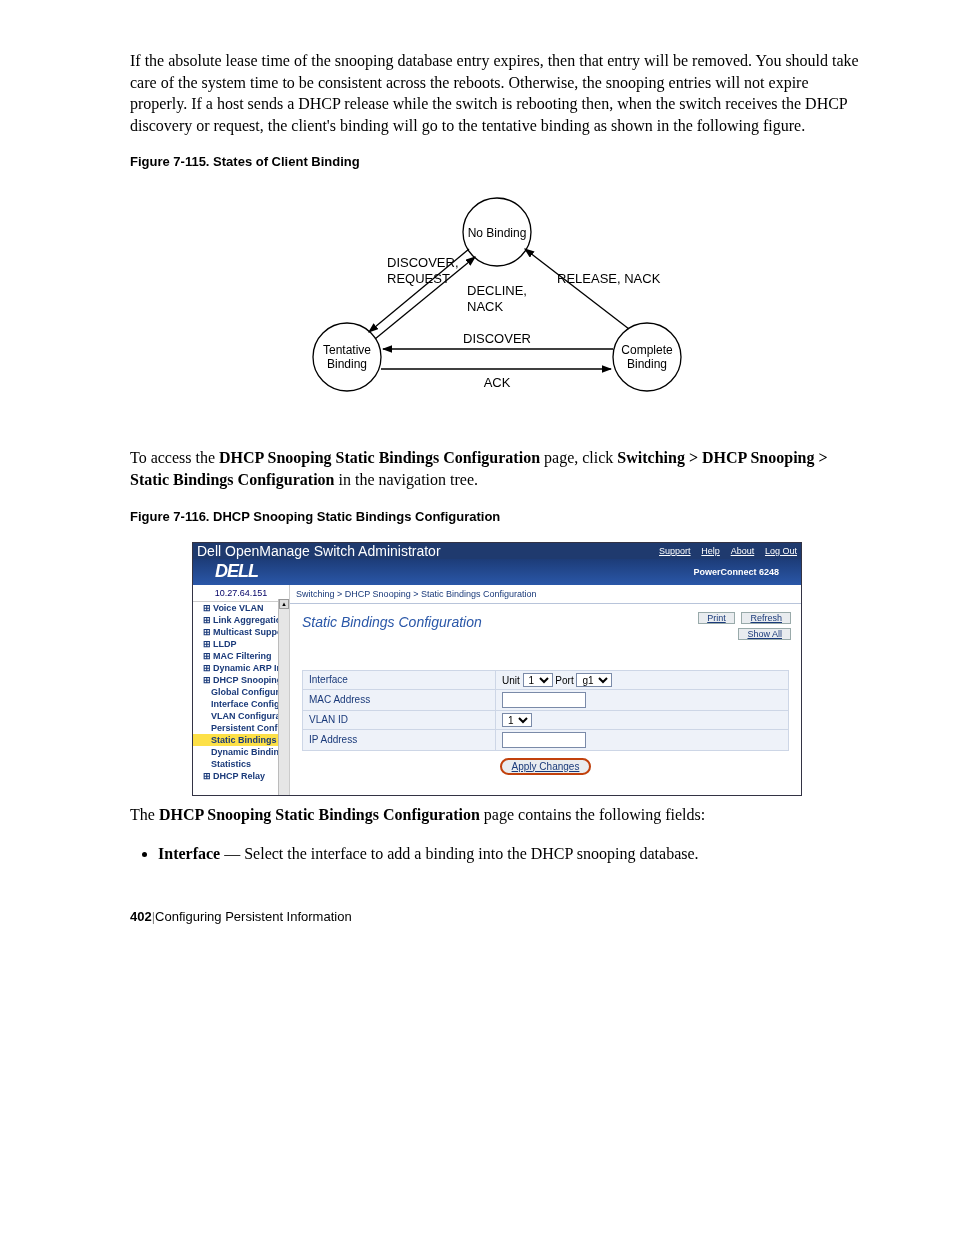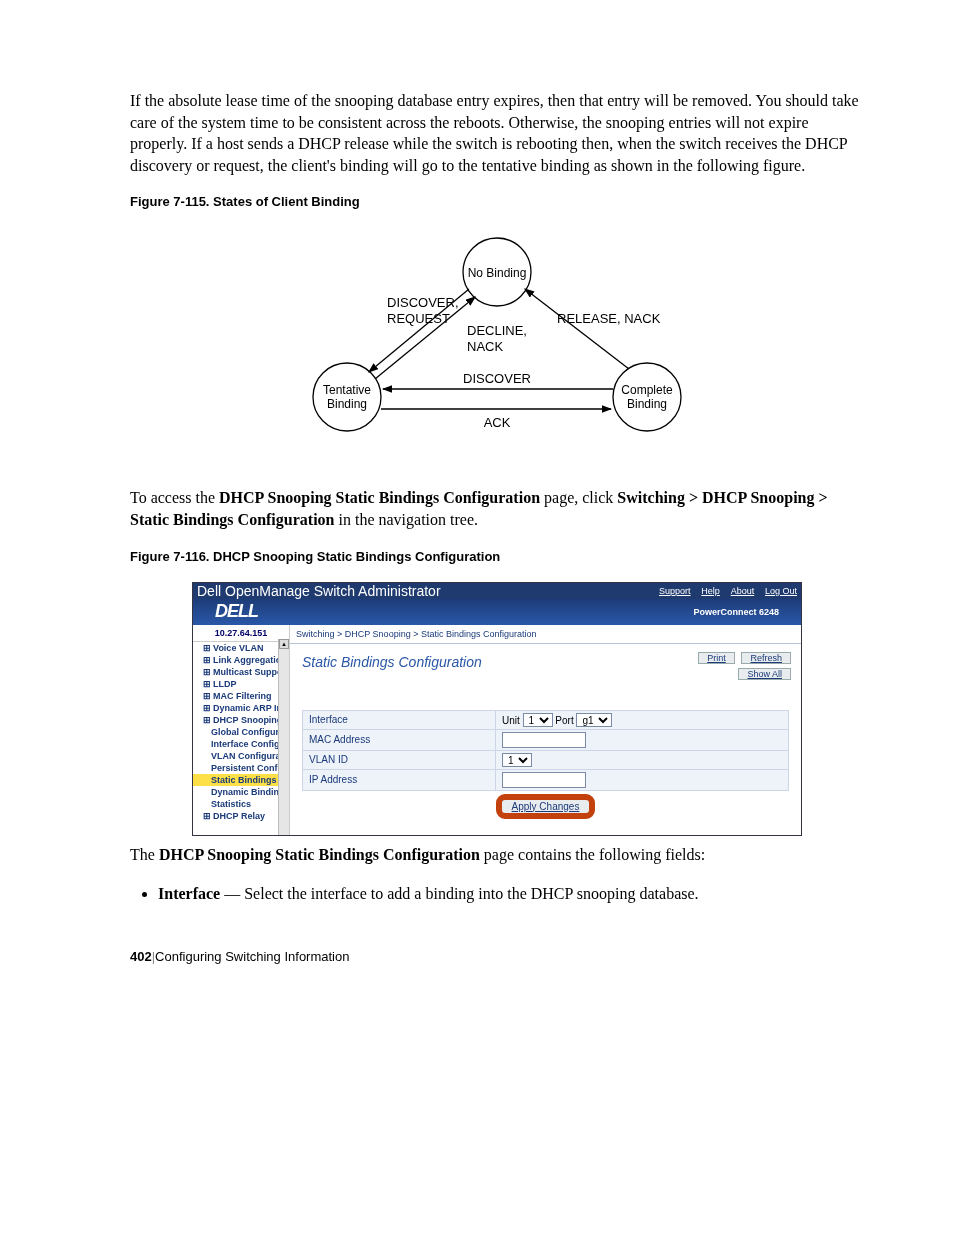--- a/index.html
+++ b/index.html
@@ -7,21 +7,20 @@
     padding: 0;
     font-family: Georgia, 'Times New Roman', serif;
     background: #fff;
     color: #000;
     width: 954px;
   }
   .page {
     padding: 50px 90px 40px 130px;
     box-sizing: border-box;
     width: 954px;
-    margin-top: 40px;
   }
   .body-para {
     font-size: 16px;
     line-height: 1.35;
     margin: 0 0 18px 0;
     text-align: left;
   }
   .fig-caption {
     font-family: Arial, Helvetica, sans-serif;
     font-weight: bold;
@@ -79,21 +78,21 @@
     width: 96px;
     border-right: 1px solid #ccc;
     background: #fff;
     overflow: hidden;
     position: relative;
   }
   .ss-ip {
     text-align: center;
     font-size: 9px;
     color: #006;
-    font-weight: bold;
+    font-weight: normal;
     padding: 3px 0;
     border-bottom: 1px solid #ccc;
   }
   .nav-item {
     font-size: 9px;
     color: #1a3a7a;
     padding: 1px 2px 1px 10px;
     white-space: nowrap;
     overflow: hidden;
     cursor: pointer;
@@ -169,21 +168,21 @@
     height: 14px;
     padding: 0 1px;
     background: #fff;
   }
   .apply-row { text-align: center; padding: 10px 0 4px 0; }
   .apply-btn {
     font-size: 10px;
     text-decoration: underline;
     color: #1a3a7a;
     background: #e9ecef;
-    border: 6px solid #c2410c;
+    border: 2px solid #c2410c;
     border-radius: 9px;
     padding: 1px 10px;
     cursor: pointer;
   }
   .inline-b { font-weight: bold; }
   ul.fields { margin: 6px 0 0 28px; padding: 0; }
   ul.fields li {
     font-size: 16px;
     line-height: 1.35;
     margin-bottom: 6px;
@@ -350,16 +349,16 @@
 
   <ul class="fields">
     <li>
       <span class="inline-b">Interface</span><span> — Select the interface to add a binding into the DHCP snooping database.</span>
     </li>
   </ul>
 
   <div class="footer">
     <span class="pg">402</span>
     <span class="sep">|</span>
-    <span>Configuring Switching Information</span>
+    <span>Configuring Persistent Information</span>
   </div>
 
 </div>
 
 </body></html>

